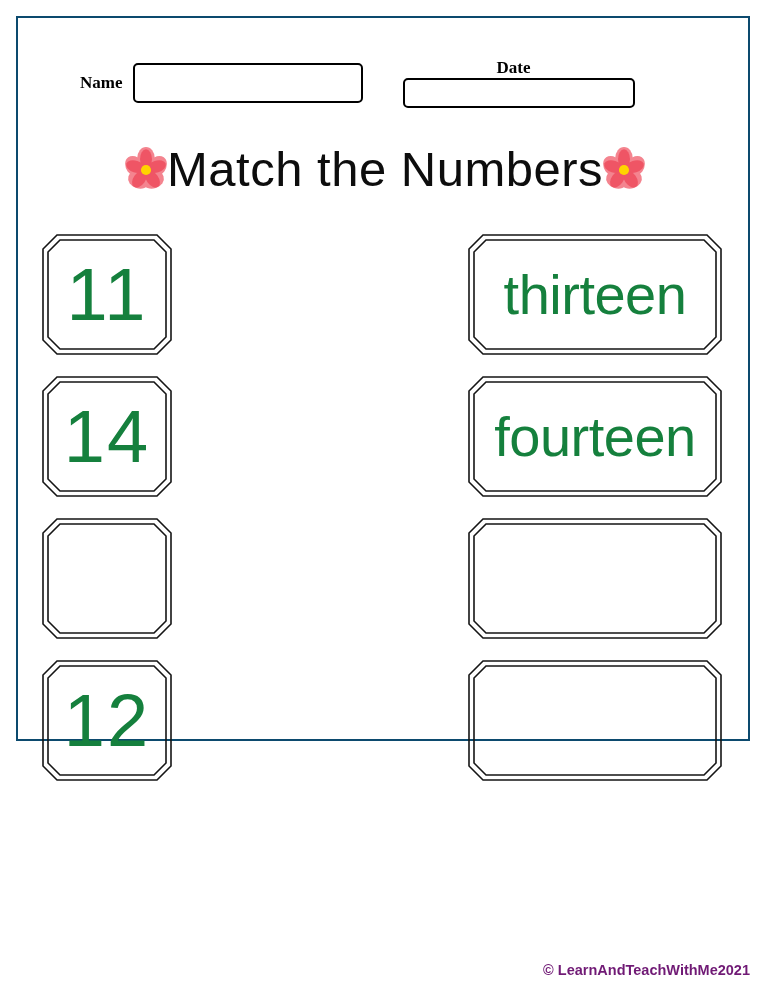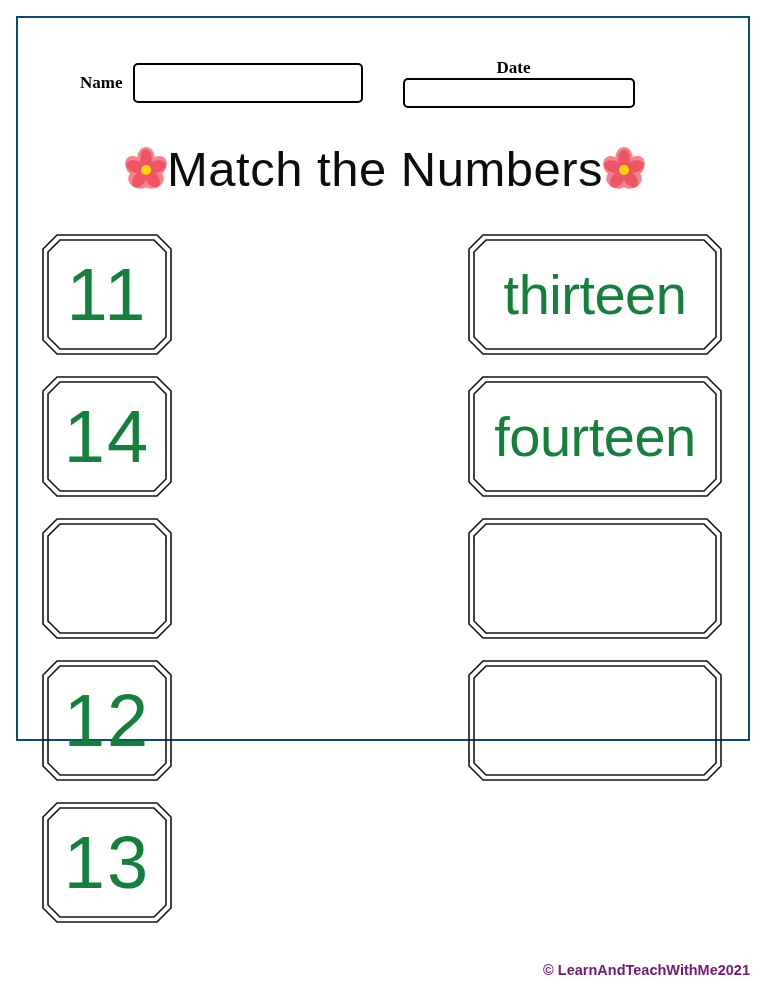--- a/index.html
+++ b/index.html
@@ -262,29 +262,20 @@
       <div class="card number-card">
         <svg class="card-octagon-outer" viewBox="0 0 130 121" preserveAspectRatio="none">
           <polygon points="15,1 115,1 129,15 129,106 115,120 15,120 1,106 1,15"></polygon>
         </svg>
         <svg class="card-octagon-inner" viewBox="0 0 130 121" preserveAspectRatio="none">
           <polygon points="18,6 112,6 124,18 124,103 112,115 18,115 6,103 6,18"></polygon>
         </svg>
         <span class="card-text">12</span>
       </div>
 
-      <div class="card number-card">
-        <svg class="card-octagon-outer" viewBox="0 0 130 121" preserveAspectRatio="none">
-          <polygon points="15,1 115,1 129,15 129,106 115,120 15,120 1,106 1,15"></polygon>
-        </svg>
-        <svg class="card-octagon-inner" viewBox="0 0 130 121" preserveAspectRatio="none">
-          <polygon points="18,6 112,6 124,18 124,103 112,115 18,115 6,103 6,18"></polygon>
-        </svg>
-        <span class="card-text">13</span>
-      </div>
 
     </div>
 
     <div class="card-column" id="word-column">
 
       <div class="card word-card">
         <svg class="card-octagon-outer" viewBox="0 0 254 121" preserveAspectRatio="none">
           <polygon points="15,1 239,1 253,15 253,106 239,120 15,120 1,106 1,15"></polygon>
         </svg>
         <svg class="card-octagon-inner" viewBox="0 0 254 121" preserveAspectRatio="none">

